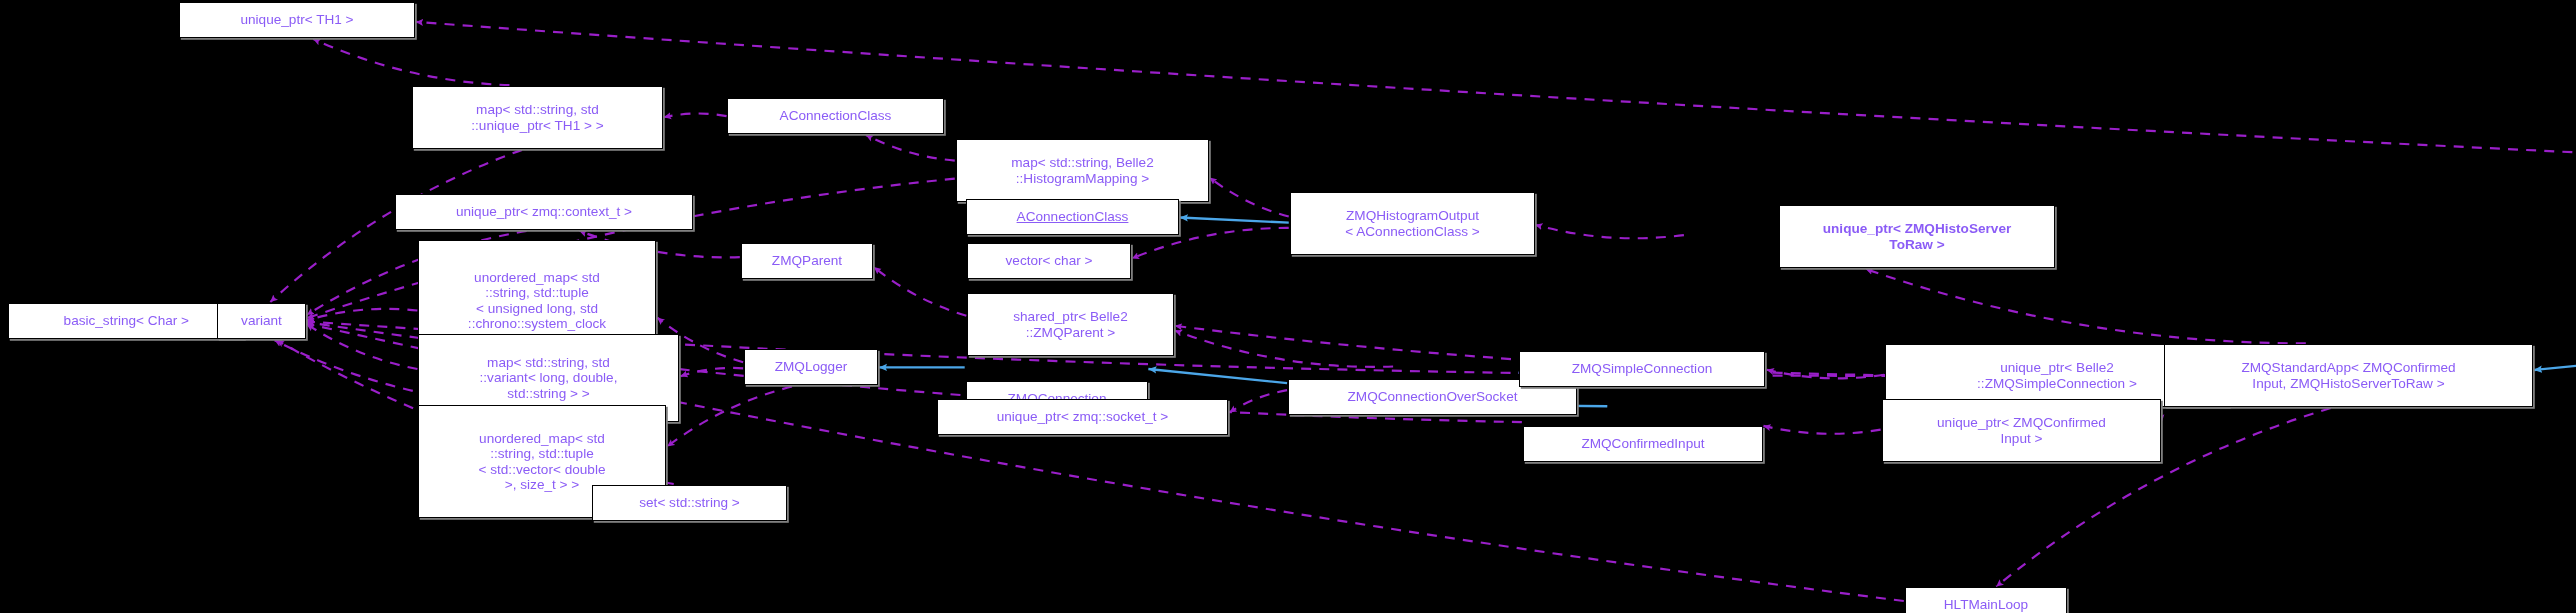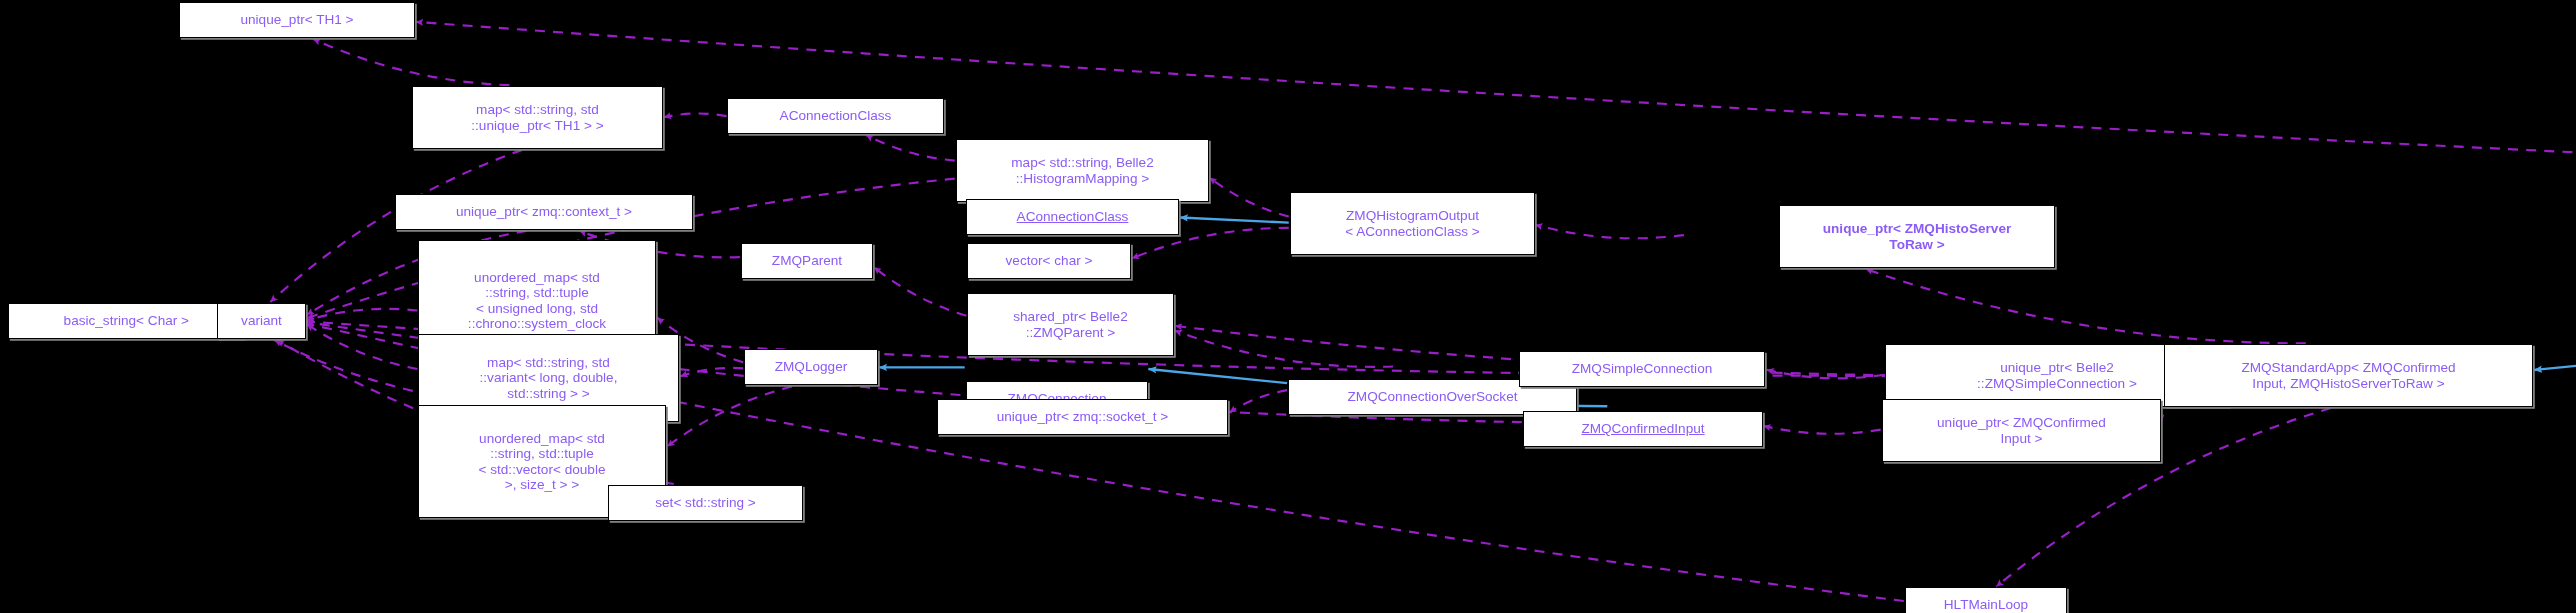--- a/index.html
+++ b/index.html
@@ -129,20 +129,20 @@
       <div class="node" style="left: 1519px; top: 351px; width: 246px; height: 36px;"><span class="lbl">ZMQSimpleConnection</span></div>
       <div class="node" style="left: 1885px; top: 344px; width: 344px; height: 63px;"><span class="lbl">unique_ptr&lt; Belle2
 ::ZMQSimpleConnection &gt;</span></div>
       <div class="node" style="left: 2164px; top: 344px; width: 369px; height: 63px;"><span class="lbl">ZMQStandardApp&lt; ZMQConfirmed
 Input, ZMQHistoServerToRaw &gt;</span></div>
       <div class="node" style="left: 418px; top: 405px; width: 248px; height: 113px;"><span class="lbl">unordered_map&lt; std
 ::string, std::tuple
 &lt; std::vector&lt; double
 &gt;, size_t &gt; &gt;</span></div>
       <div class="node" style="left: 937px; top: 399px; width: 291px; height: 36px;"><span class="lbl">unique_ptr&lt; zmq::socket_t &gt;</span></div>
-      <div class="node" style="left: 1523px; top: 411px; width: 240px; height: 36px; text-decoration: underline;"><span class="lbl">ZMQConfirmedInput</span></div>
+      <div class="node" style="left: 1523px; top: 426px; width: 240px; height: 36px;"><span class="lbl">ZMQConfirmedInput</span></div>
       <div class="node" style="left: 1882px; top: 399px; width: 279px; height: 63px;"><span class="lbl">unique_ptr&lt; ZMQConfirmed
 Input &gt;</span></div>
-      <div class="node" style="left: 592px; top: 485px; width: 195px; height: 36px; margin-left: 16px;"><span class="lbl">set&lt; std::string &gt;</span></div>
+      <div class="node" style="left: 592px; top: 485px; width: 195px; height: 36px;"><span class="lbl">set&lt; std::string &gt;</span></div>
       <div class="node" style="left: 1905px; top: 587px; width: 162px; height: 36px;"><span class="lbl">HLTMainLoop</span></div>
     </div>
 </div>
 
 
 </body></html>

